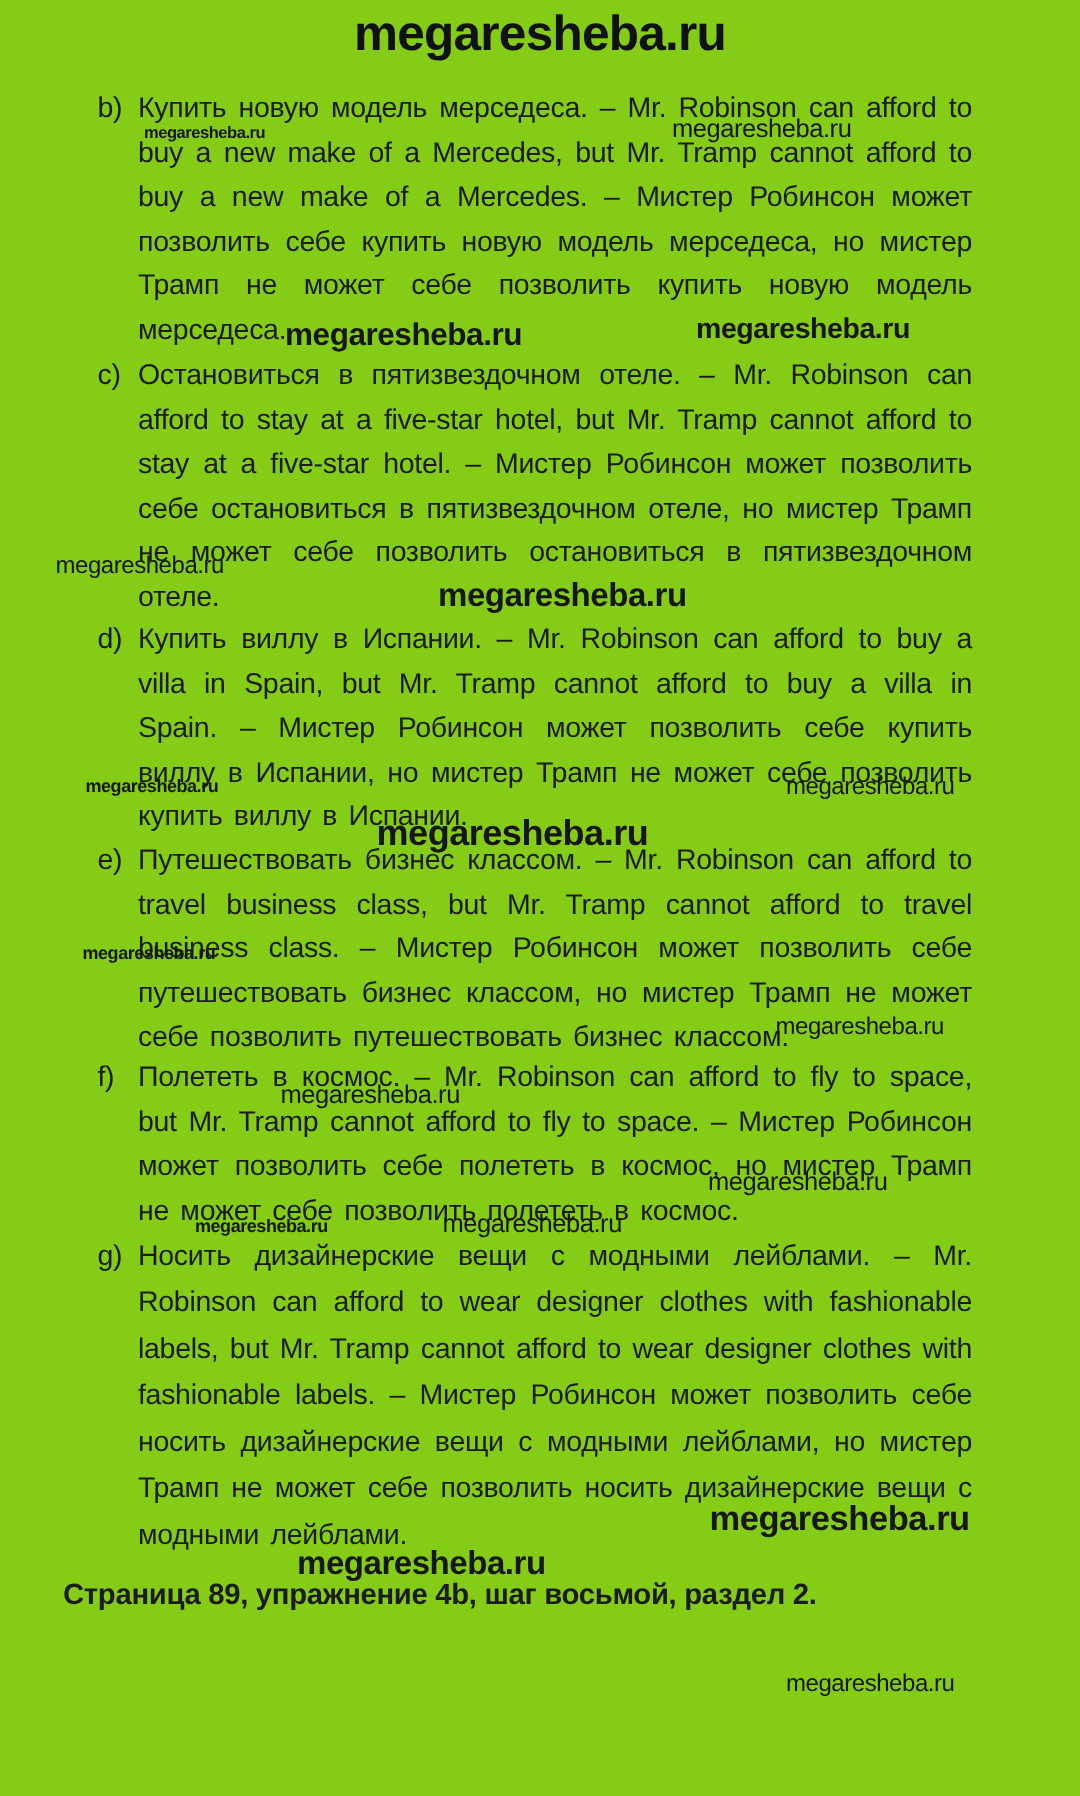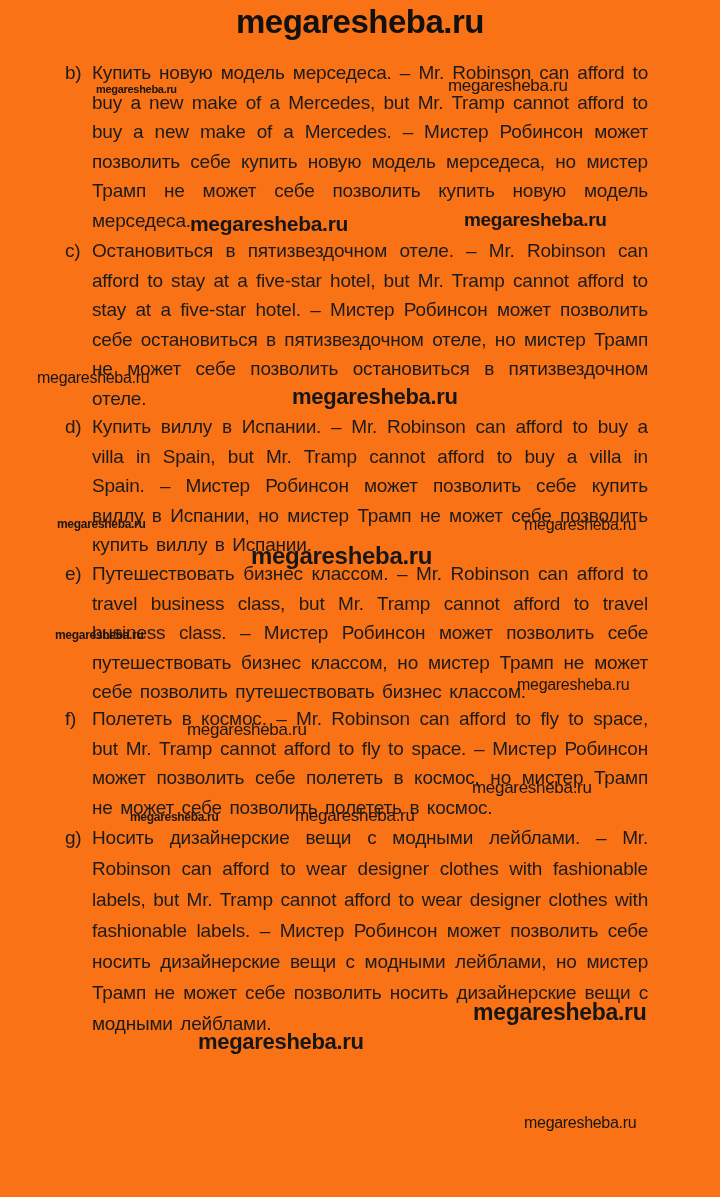--- a/index.html
+++ b/index.html
@@ -1,20 +1,20 @@
 <!DOCTYPE html>
 <html><head>
 <meta charset="utf-8">
 <style>
   html, body { margin: 0; padding: 0; background: #ffffff; }
   .page {
     position: relative;
     width: 720px;
     height: 1197px;
-    background: #f97316;
+    background: #84cc16;
     overflow: hidden;
     font-family: "Liberation Sans", sans-serif;
     color: #1b1b1b;
   }
   .site-header {
     position: absolute;
     top: 3px; left: 0;
     width: 100%;
     text-align: center;
     font-size: 33px;
@@ -130,15 +130,16 @@
   <span class="wm bold" style="left:55px;  top:629px;  font-size:12px;">megaresheba.ru</span>
   <span class="wm" style="left:517px; top:676px;  font-size:16px;">megaresheba.ru</span>
   <span class="wm" style="left:187px; top:721px;  font-size:17px;">megaresheba.ru</span>
   <span class="wm" style="left:472px; top:779px;  font-size:17px;">megaresheba.ru</span>
   <span class="wm bold" style="left:130px; top:811px;  font-size:12px;">megaresheba.ru</span>
   <span class="wm" style="left:295px; top:807px;  font-size:17px;">megaresheba.ru</span>
   <span class="wm bold" style="left:473px; top:1000px; font-size:23px;">megaresheba.ru</span>
   <span class="wm bold" style="left:198px; top:1030px; font-size:22px;">megaresheba.ru</span>
   <span class="wm" style="left:524px; top:1114px; font-size:16px;">megaresheba.ru</span>
 
+  <div class="task-heading">Страница 89, упражнение 4b, шаг восьмой, раздел 2.</div>
 
 
 </div>
 
 </body></html>

